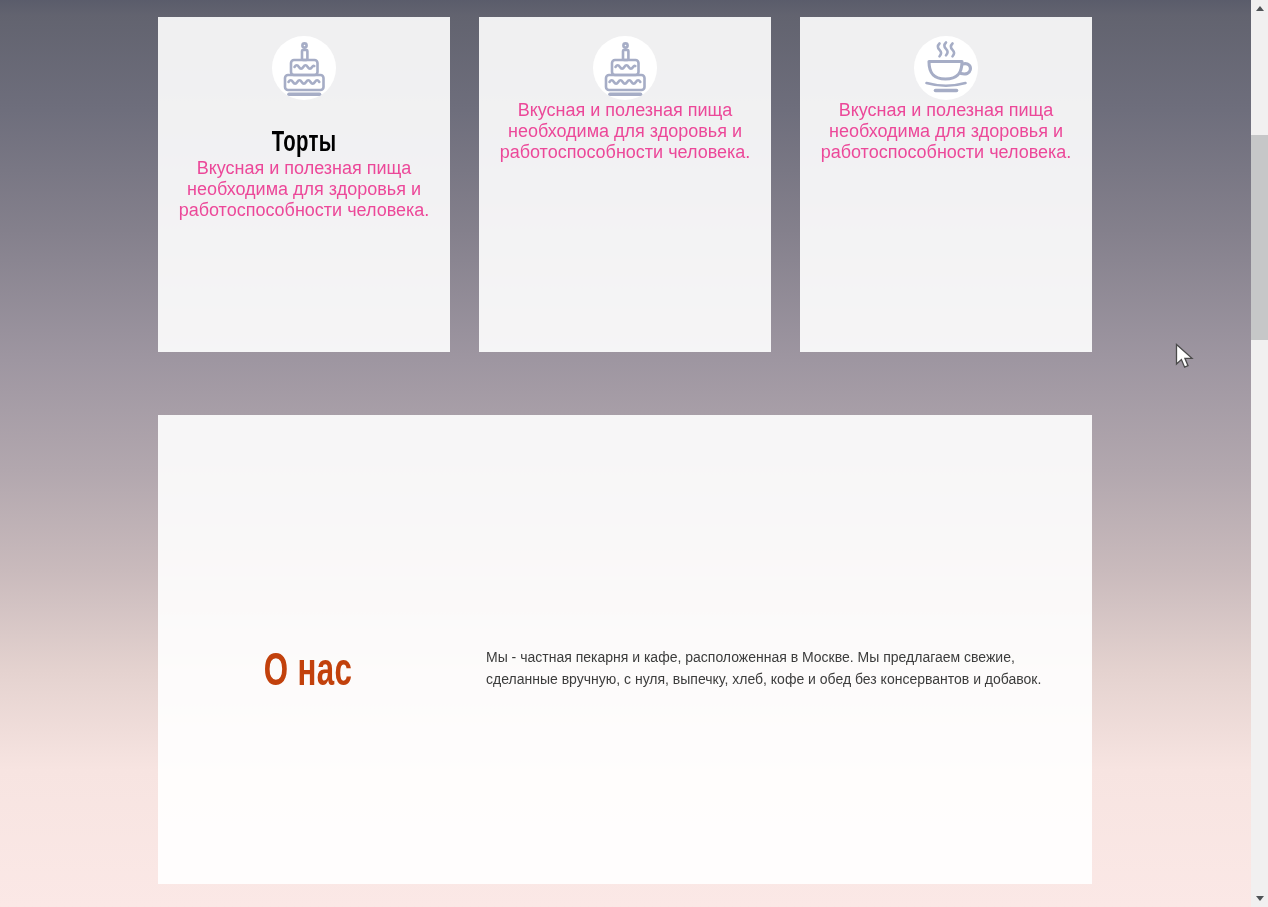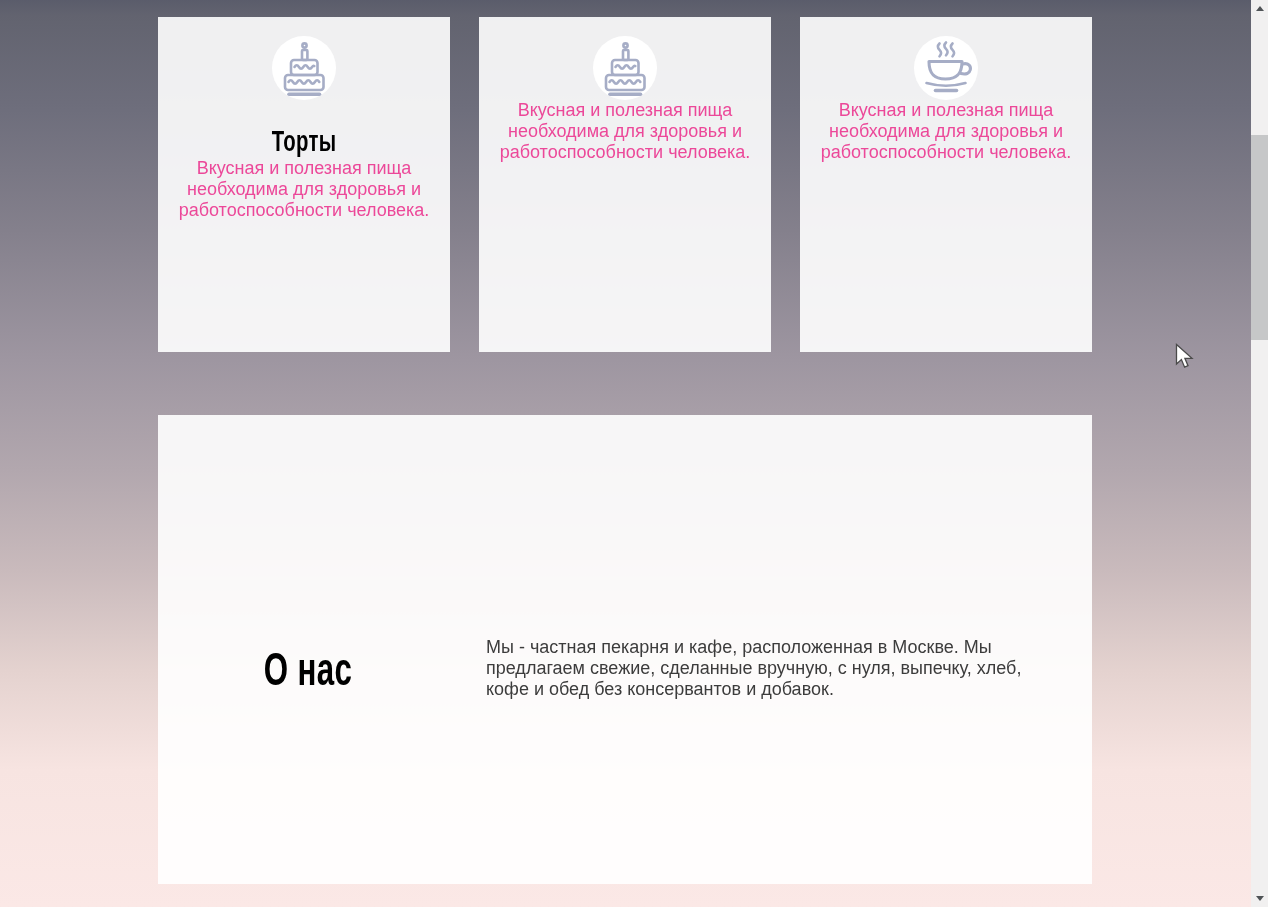--- a/index.html
+++ b/index.html
@@ -47,25 +47,25 @@
     font-size:18px; line-height:21px; color:#ec4899;
   }
 
   
   .about {
     position:absolute; left:158px; top:415px; width:934px; height:469px;
     background:rgba(255,255,255,0.9);
     display:flex; align-items:center;
     padding-top:38px;
   }
-  .about-title-col { width:300px; text-align:center; color:#000000; }
+  .about-title-col { width:300px; text-align:center; color:#c2410c; }
   .about-title-col .condensed { font-size:46px; line-height:50px; transform:scaleX(0.68); }
   .about-text-col {
     width:575px; margin-left:28px;
-    font-size:18px; line-height:21.3px; color:#3c3c3c;
+    font-size:14px; line-height:21.3px; color:#3c3c3c;
   }
 
   
   .scrollbar {
     position:absolute; right:0; top:0; width:17px; height:907px;
     background:#f1f0f0;
   }
   .sb-btn {
     position:absolute; left:0; width:17px; height:17px;
     display:flex; align-items:center; justify-content:center;

